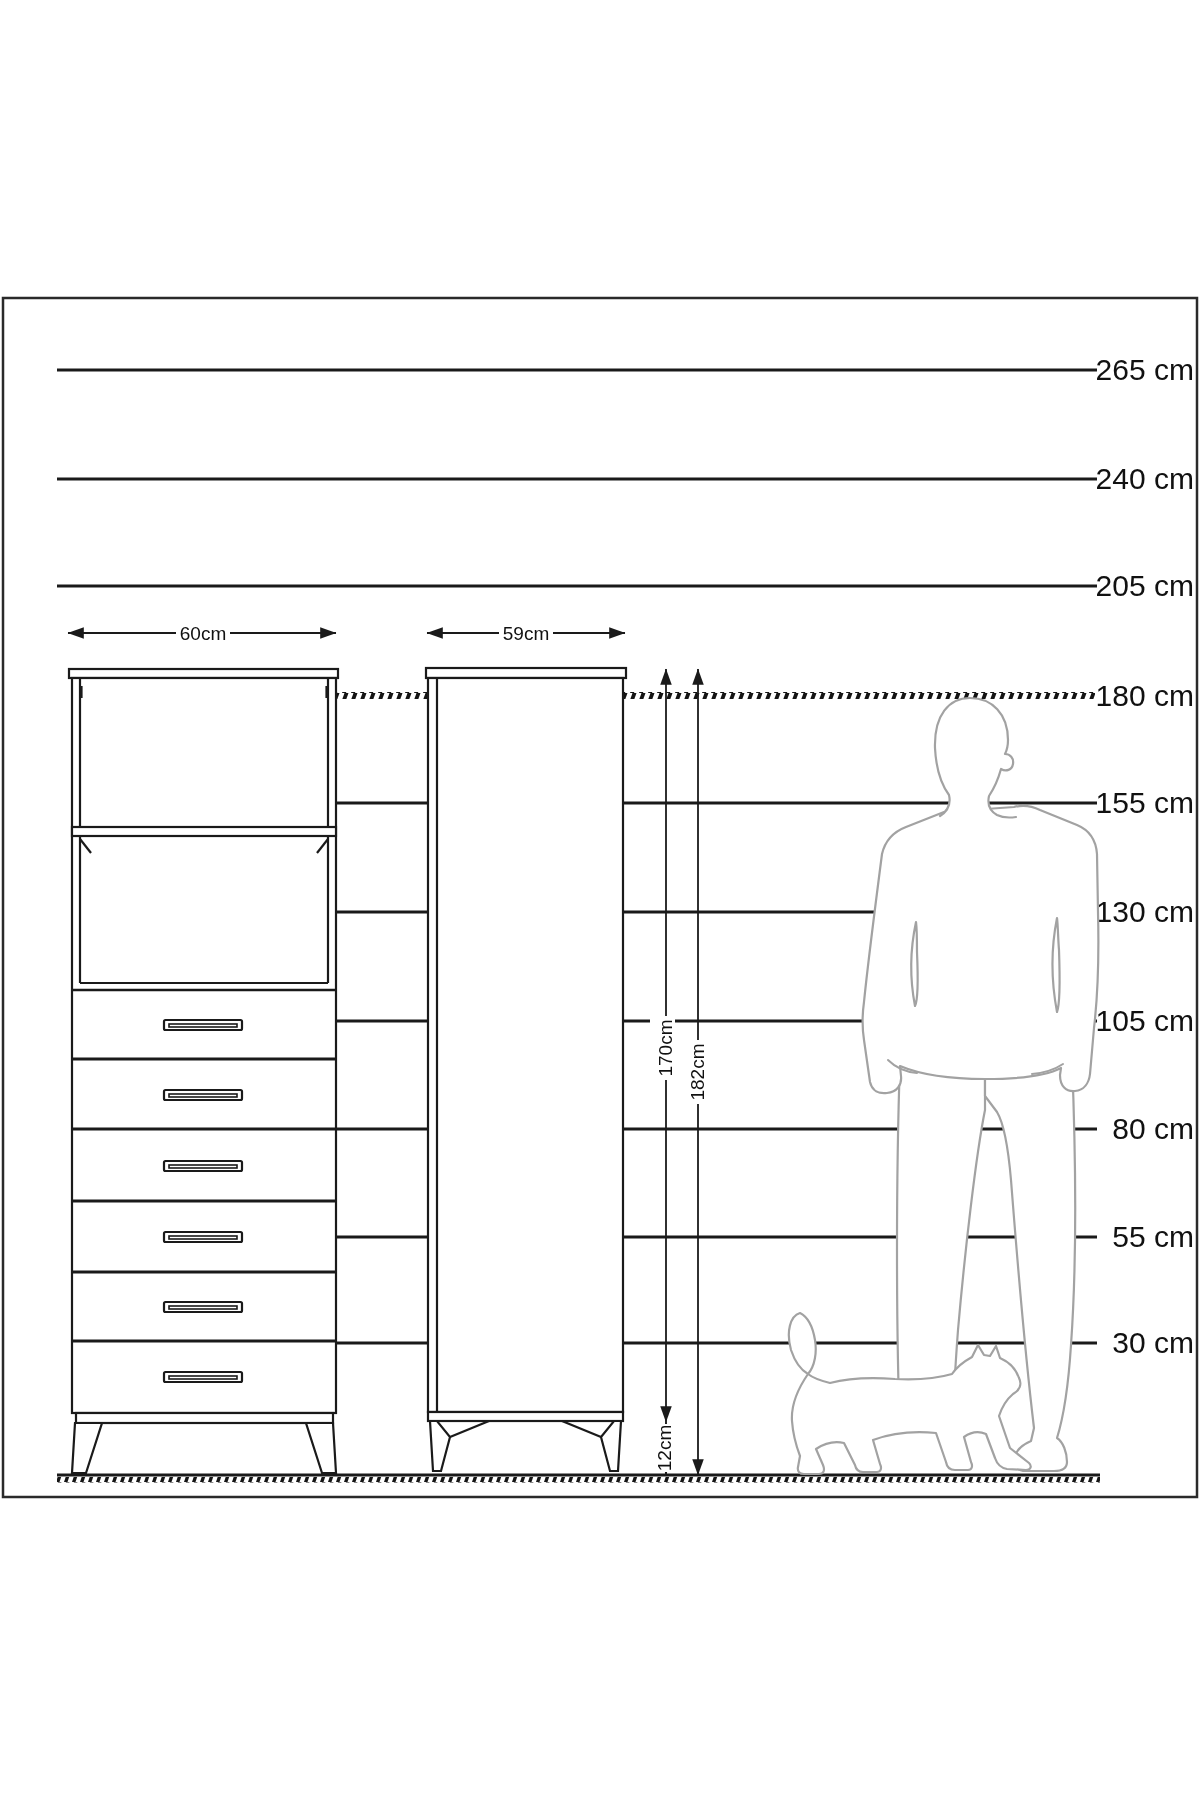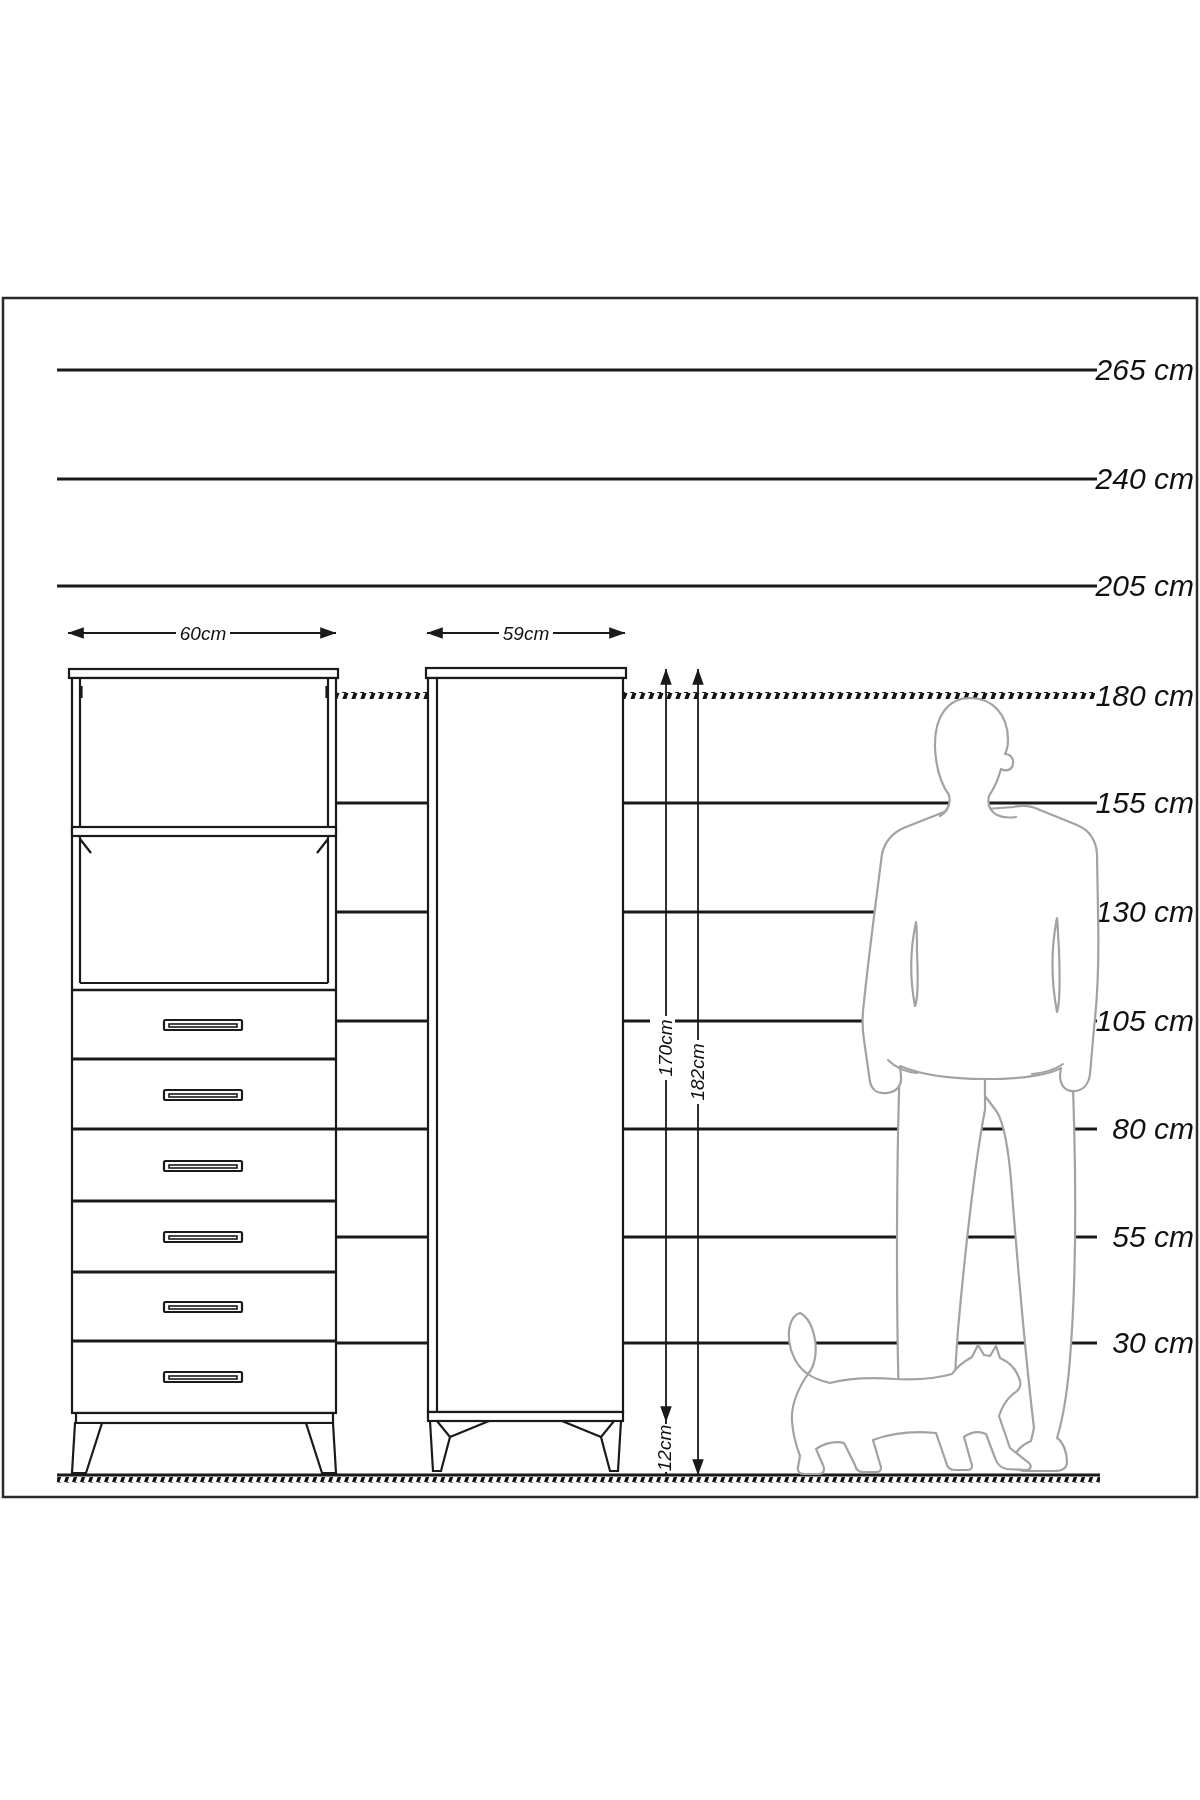--- a/index.html
+++ b/index.html
@@ -1,16 +1,16 @@
 <!DOCTYPE html>
 <html><head>
 <meta charset="utf-8">
 <style>
   html,body{margin:0;padding:0;background:#ffffff;}
-  .canvas{position:relative;width:1200px;height:1792px;background:#ffffff;overflow:hidden;font-style:italic;}
+  .canvas{position:relative;width:1200px;height:1792px;background:#ffffff;overflow:hidden;}
   svg{display:block;}
   text{font-family:"Liberation Sans","DejaVu Sans",sans-serif;fill:#111111;}
   .slab{font-size:30px;}
   .dlab{font-size:19px;}
   .ln{stroke:#1a1a1a;}
   .fig{stroke:#a2a2a2;stroke-width:2.2;fill:#ffffff;stroke-linejoin:round;stroke-linecap:round;}
   .figline{stroke:#a2a2a2;stroke-width:2;fill:none;stroke-linecap:round;}
 </style>
 </head>
 <body>

